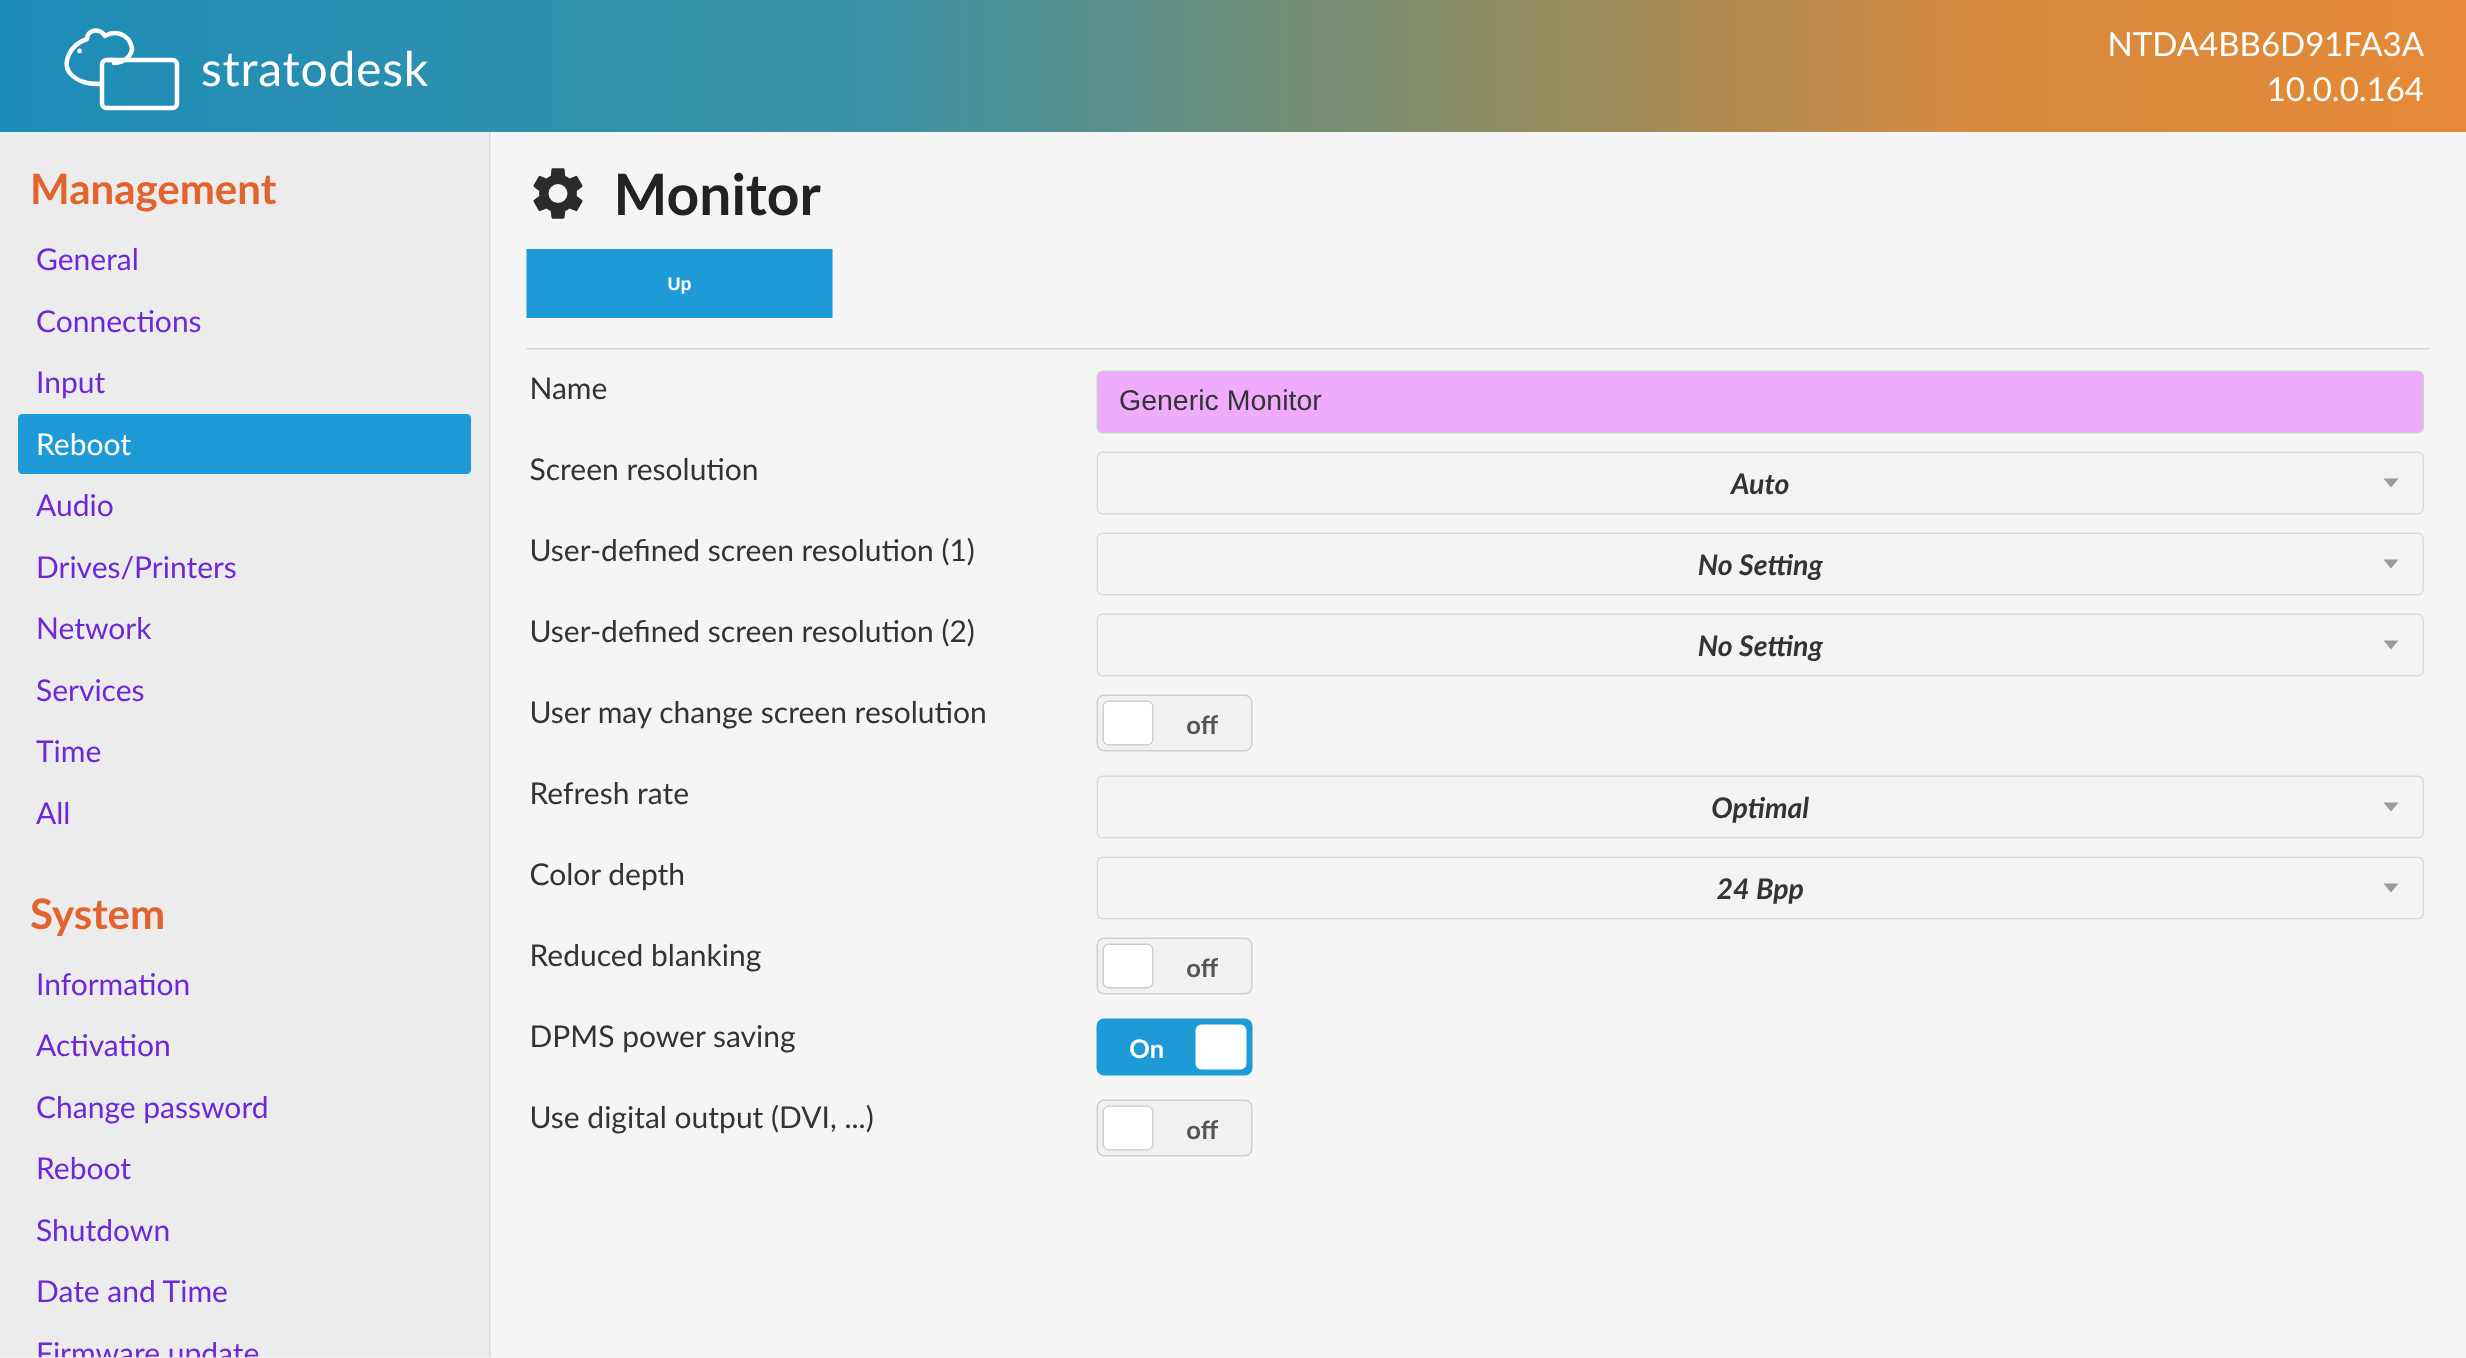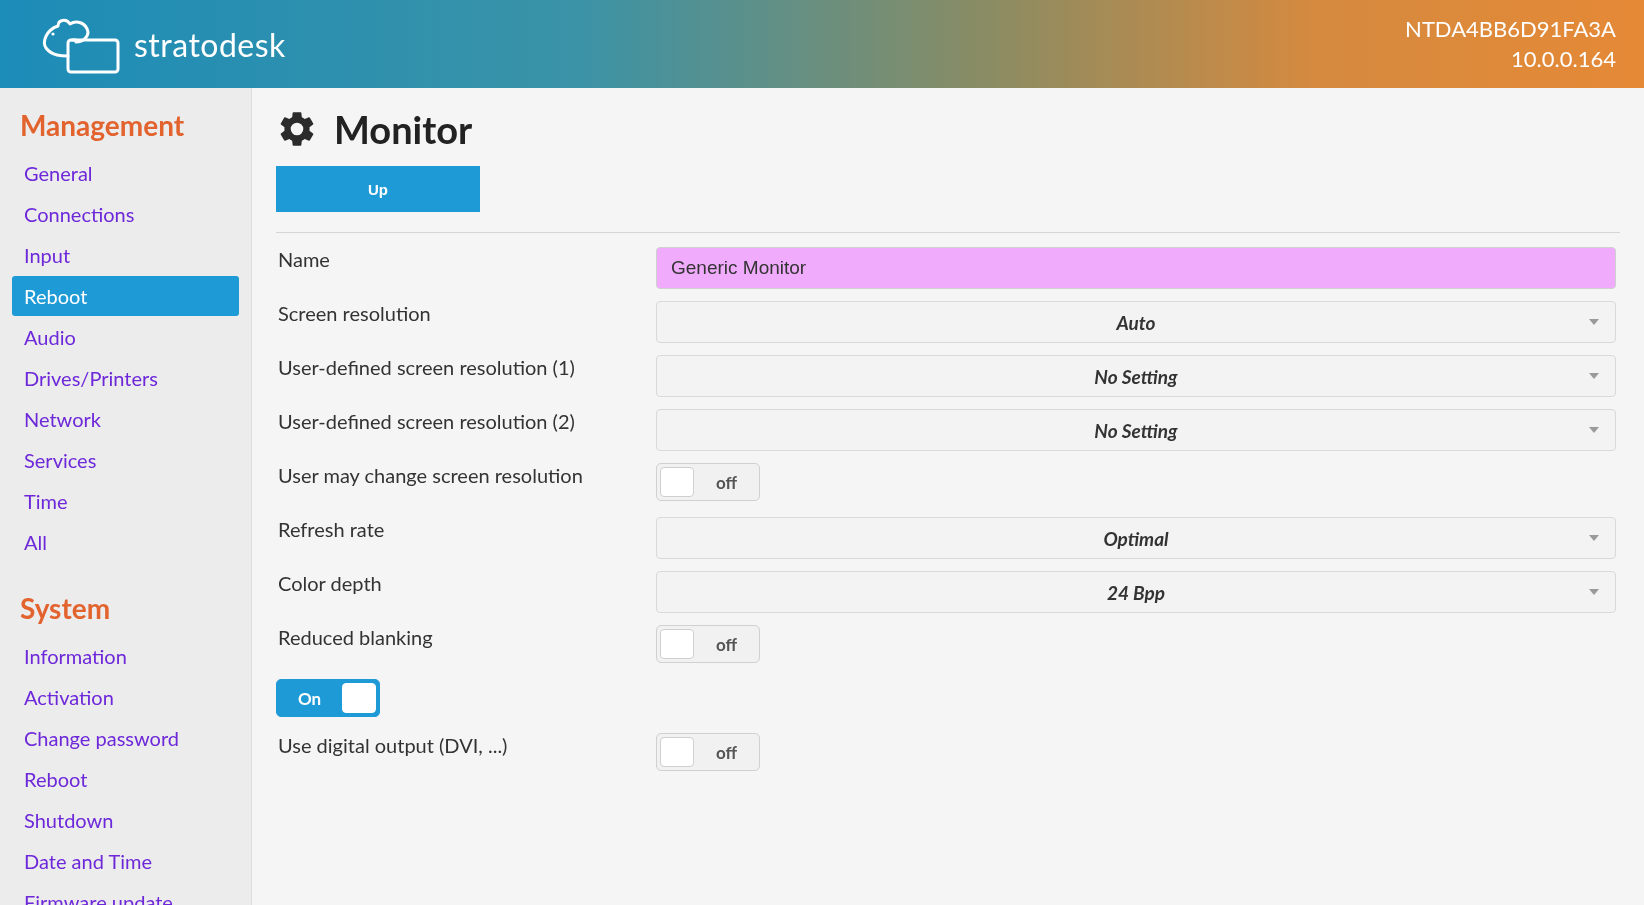--- a/index.html
+++ b/index.html
@@ -43,21 +43,21 @@
   }
 
   
   .frame {
     display: flex;
     height: calc(100% - 88px);
   }
 
   
   .sidebar {
-    width: 252px;
+    width: 327px;
     background: #ececec;
     border-right: 1px solid #dcdcdc;
     padding: 16px 12px 0 12px;
     overflow: hidden;
   }
   .side-section-title {
     color: #e2632e;
     font-size: 28px;
     font-weight: 700;
     padding: 4px 8px 10px 8px;
@@ -102,21 +102,21 @@
     margin-bottom: 14px;
   }
   .up-btn {
     display: inline-flex;
     align-items: center;
     justify-content: center;
     width: 204px;
     height: 46px;
     background: #1e9bd6;
     color: #fff;
-    font-size: 15px;
+    font-size: 12px;
     font-weight: 700;
     border: none;
     cursor: pointer;
   }
   .divider {
     border: none;
     border-top: 1px solid #d6d6d6;
     margin: 20px 0 14px 0;
   }
 
@@ -334,20 +334,21 @@
         <div class="form-row">
           <div class="form-label">Reduced blanking</div>
           <div class="form-control-cell">
             <div class="toggle off">
               <div class="knob"></div>
               <div class="lbl">off</div>
             </div>
           </div>
         </div>
         <div class="form-row">
+          <div class="form-label">DPMS power saving</div>
           <div class="form-control-cell">
             <div class="toggle on">
               <div class="knob"></div>
               <div class="lbl">On</div>
             </div>
           </div>
         </div>
         <div class="form-row">
           <div class="form-label">Use digital output (DVI, ...)</div>
           <div class="form-control-cell">

